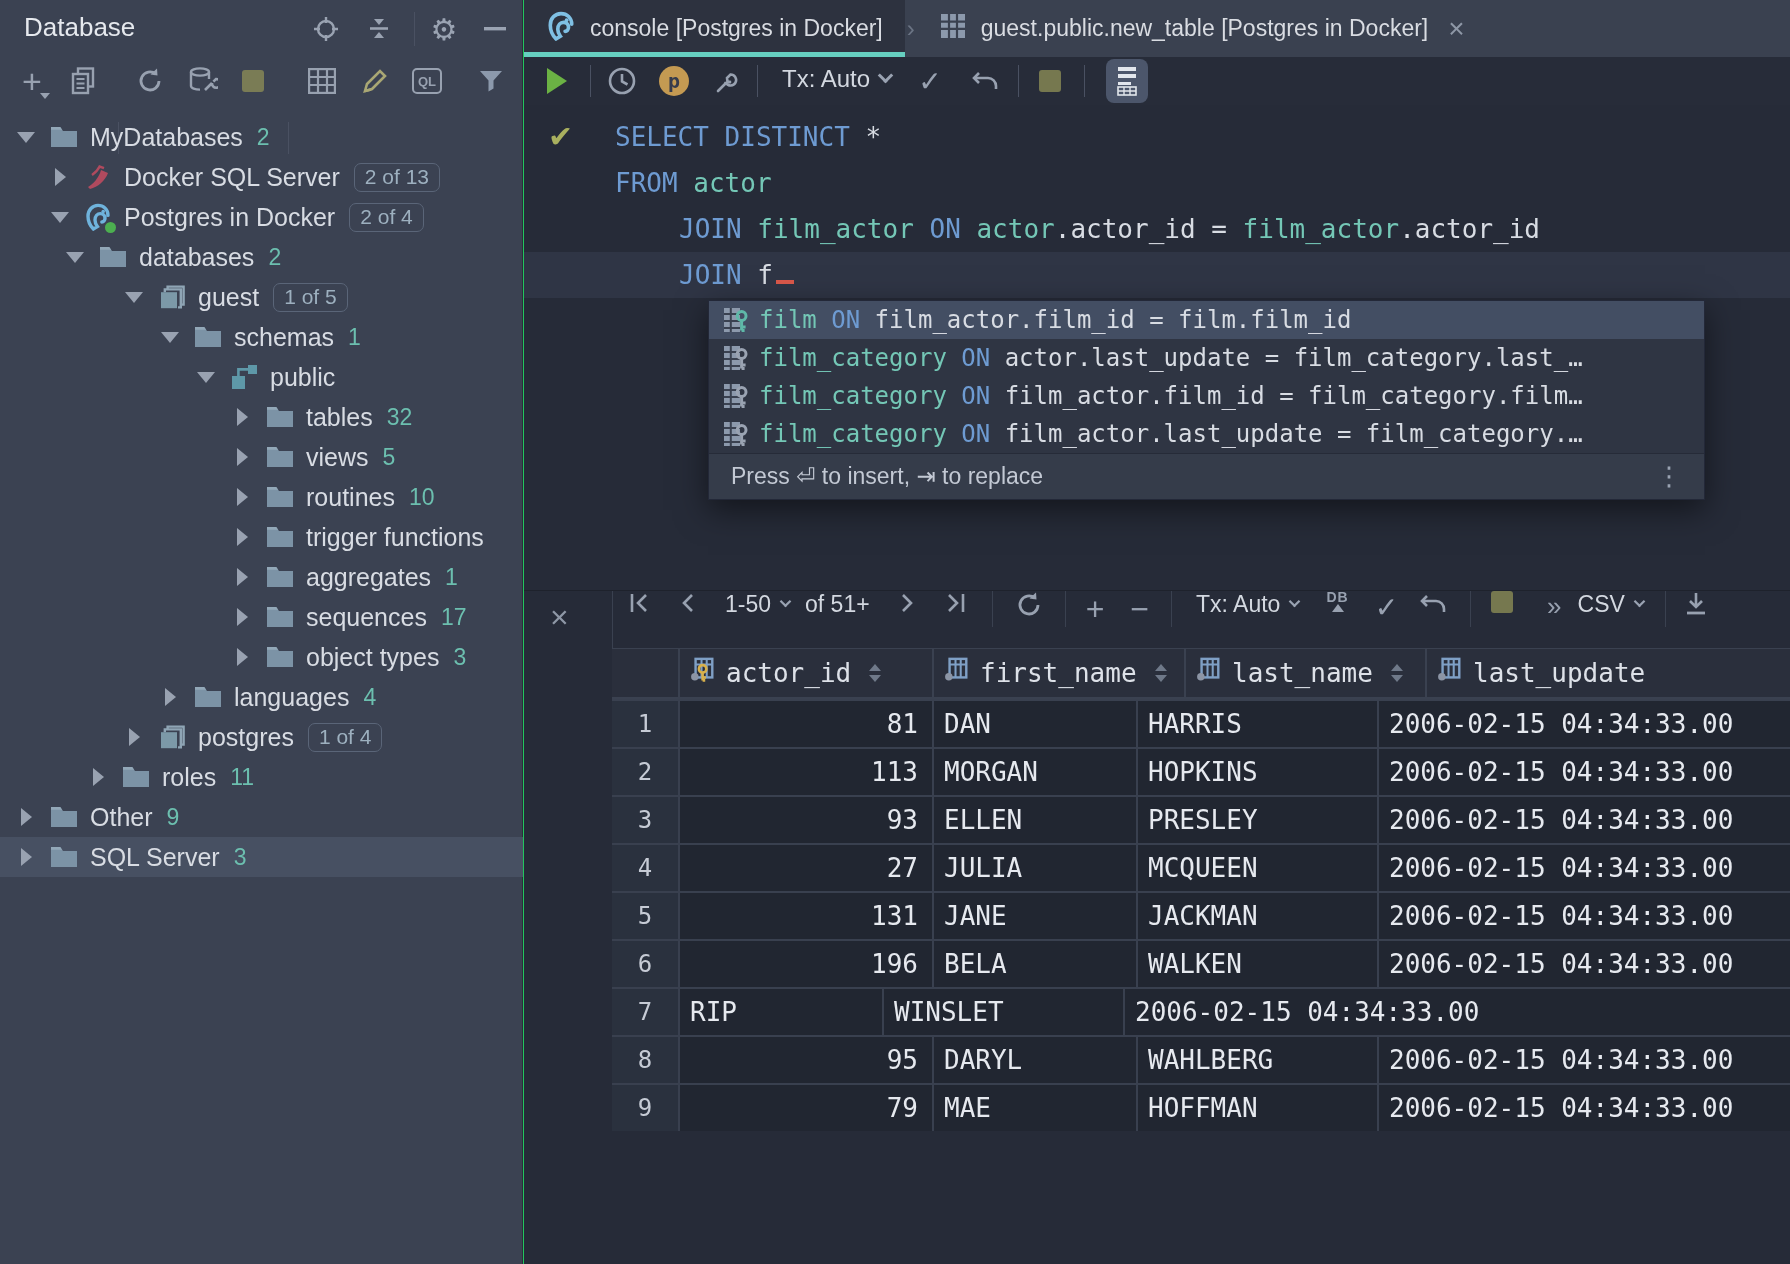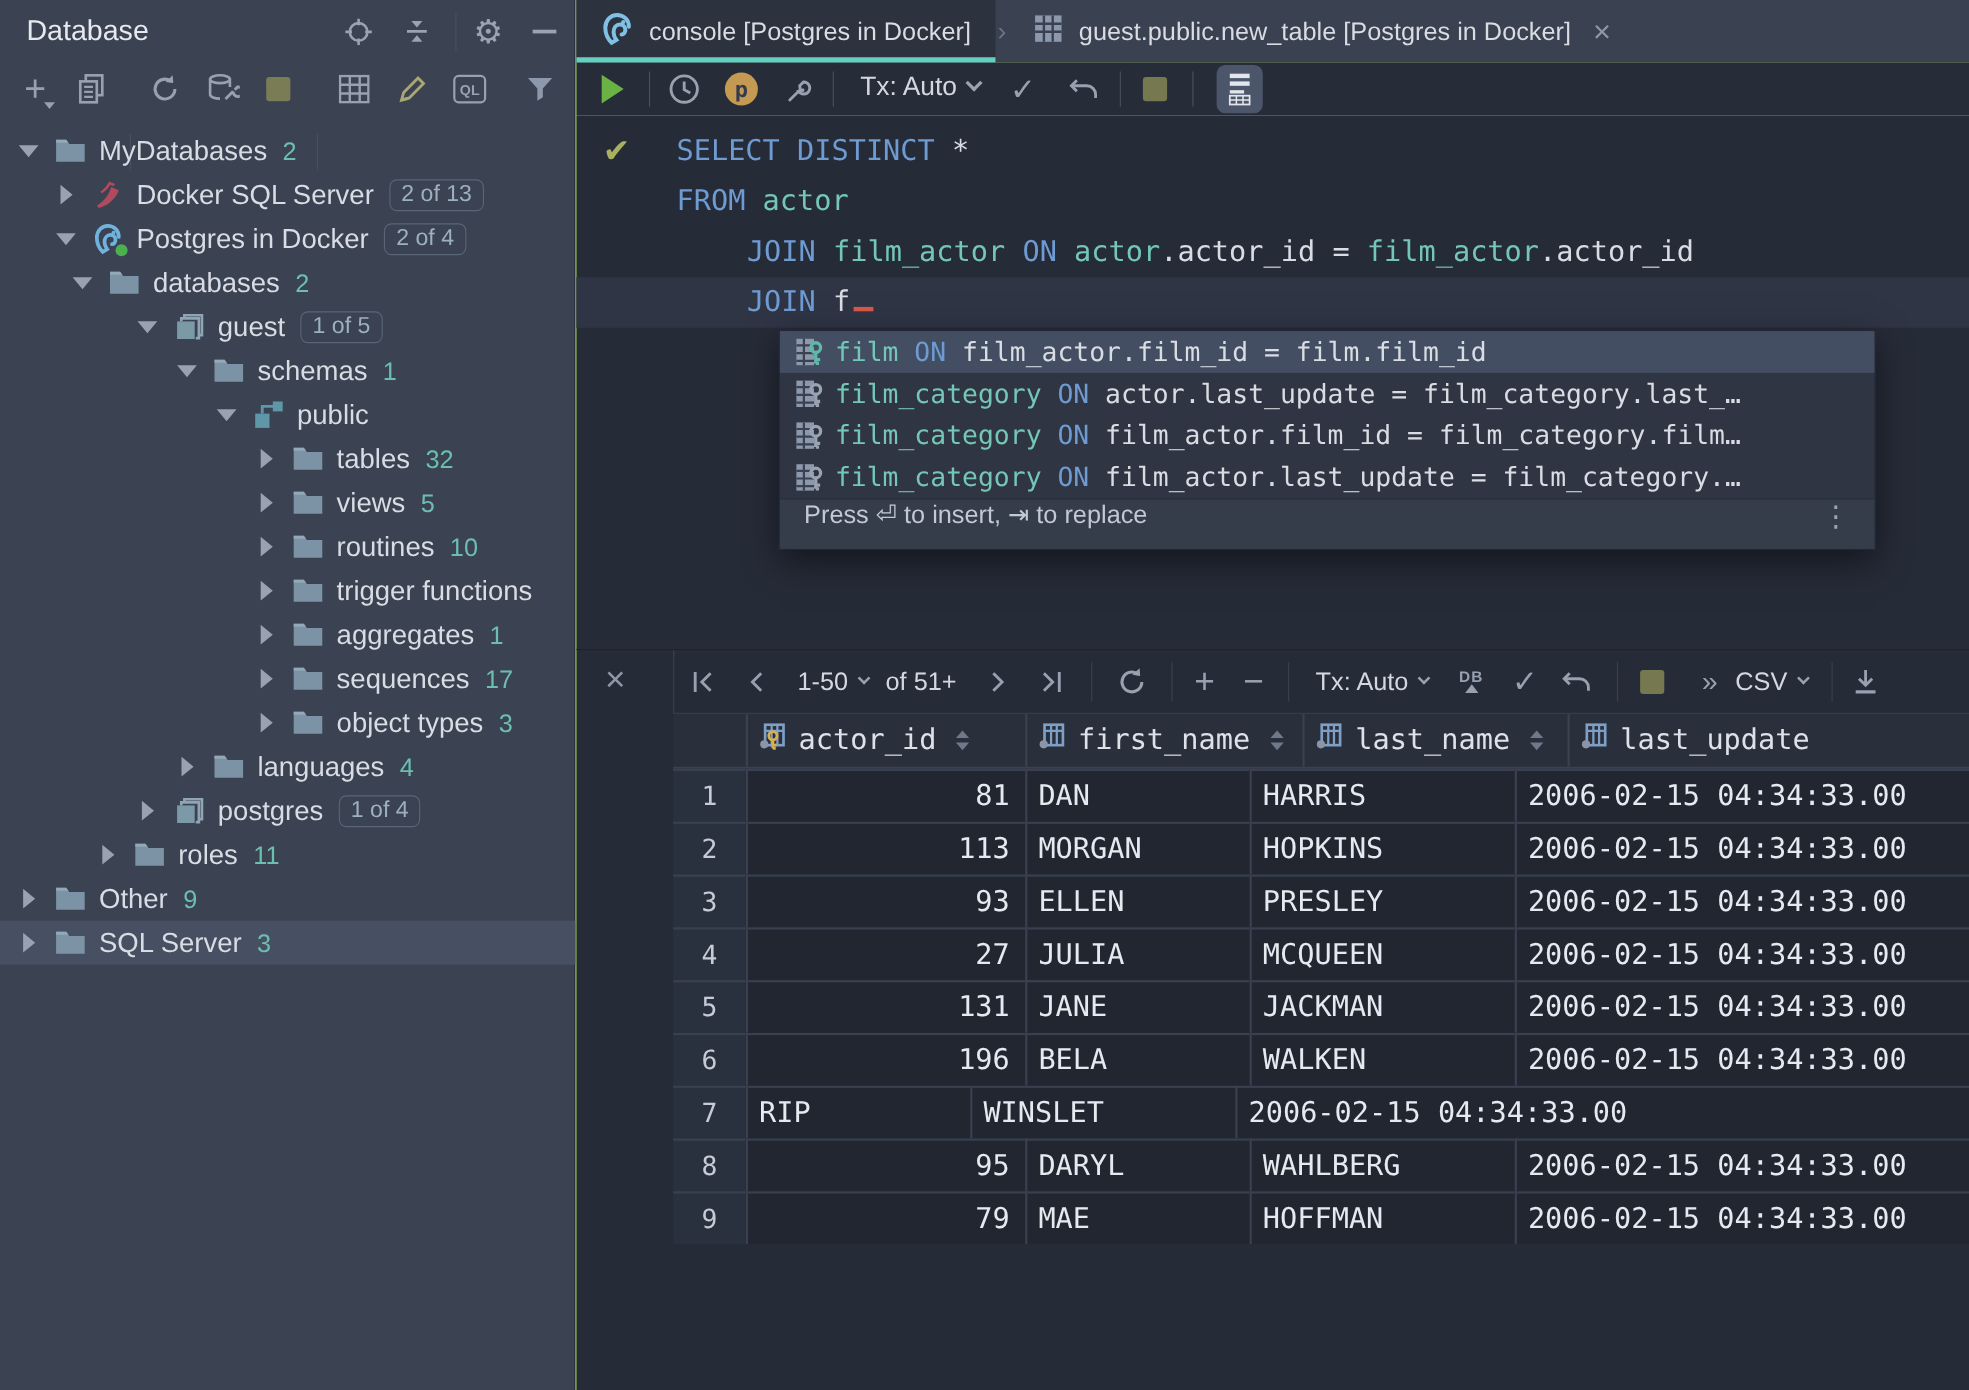--- a/index.html
+++ b/index.html
@@ -1,17 +1,17 @@
 <!DOCTYPE html>
 <html><head>
 <meta charset="utf-8">
 <style>
   * { margin:0; padding:0; box-sizing:border-box; }
   html,body { background:#1e222c; }
-  .app { position:relative; width:1790px; height:1264px; background:#bef264;
+  .app { position:relative; width:1790px; height:1264px; background:#22c55e;
          font-family:"Liberation Sans", sans-serif; color:#D8DCE3; overflow:hidden; }
 
   
   .sidebar { position:absolute; left:0; top:0; width:523px; height:1264px;
              background:#3B4252; border-right:1px solid #2A2F3A; }
   .sb-header { position:relative; height:57px; }
   .sb-title { position:absolute; left:24px; top:12px; font-size:26px; color:#E6E9EE; }
   .hicon { position:absolute; top:13px; display:flex; align-items:center; justify-content:center;
            width:34px; height:32px; color:#9AA3B2; }
   .vline { position:absolute; background:#4A5162; width:1px; }
@@ -68,30 +68,30 @@
   .cursor { display:inline-block; width:18px; height:4px; background:#D9584A; margin-left:3px; }
 
   
   .popup { position:absolute; left:708px; top:300px; width:997px; background:#2F3543;
            border:1px solid #232838; box-shadow:0 10px 30px rgba(0,0,0,.5); z-index:5; }
   .prow { height:38px; display:flex; align-items:center; padding:0 10px 0 8px;
           font-family:"DejaVu Sans Mono",monospace; font-size:24px; white-space:pre; overflow:hidden; }
   .prow.sel { background:#434E63; }
   .picn { width:38px; display:flex; justify-content:center; margin-right:4px; flex:none; }
   .pfoot { height:46px; background:#353C4A; border-top:1px solid #262B38; display:flex;
-           align-items:flex-start; padding:0 22px; font-size:23px; color:#C3C9D4; }
+           align-items:center; padding:0 22px; font-size:23px; color:#C3C9D4; }
   .kebab { margin-left:auto; color:#9AA3B2; font-size:26px; letter-spacing:0; }
 
   
   .results { position:absolute; left:524px; top:590px; width:1266px; height:674px;
              background:#262B38; border-top:1px solid #1E222C; }
   .res-close { position:absolute; left:26px; top:8px; color:#8E97A6; font-size:32px; }
   .res-toolbar { position:absolute; left:88px; top:0; right:0; height:58px;
                  border-left:1px solid #3A4150; border-bottom:1px solid #3A4150;
-                 display:flex; align-items:center; color:#98A1B0; }
+                 display:flex; align-items:flex-start; color:#98A1B0; }
   .rt { display:flex; align-items:center; justify-content:center; color:#98A1B0; }
   .rt-text { font-size:23px; color:#D3D8E0; display:flex; align-items:center; gap:9px; }
   .vdiv { width:1px; height:36px; background:#3A4150; }
   .dbicon { display:flex; flex-direction:column; align-items:center; line-height:13px; }
   .dbicon b { font-size:14px; color:#98A1B0; letter-spacing:1px; }
   .dbicon i { border-left:6px solid transparent; border-right:6px solid transparent; border-bottom:8px solid #98A1B0; }
 
   .res-header { position:absolute; left:88px; top:58px; right:0; height:50px; display:flex;
                 background:#2A2F3C; border-bottom:2px solid #3A4150; font-family:"DejaVu Sans Mono",monospace;
                 font-size:26px; color:#DDE1E8; }

